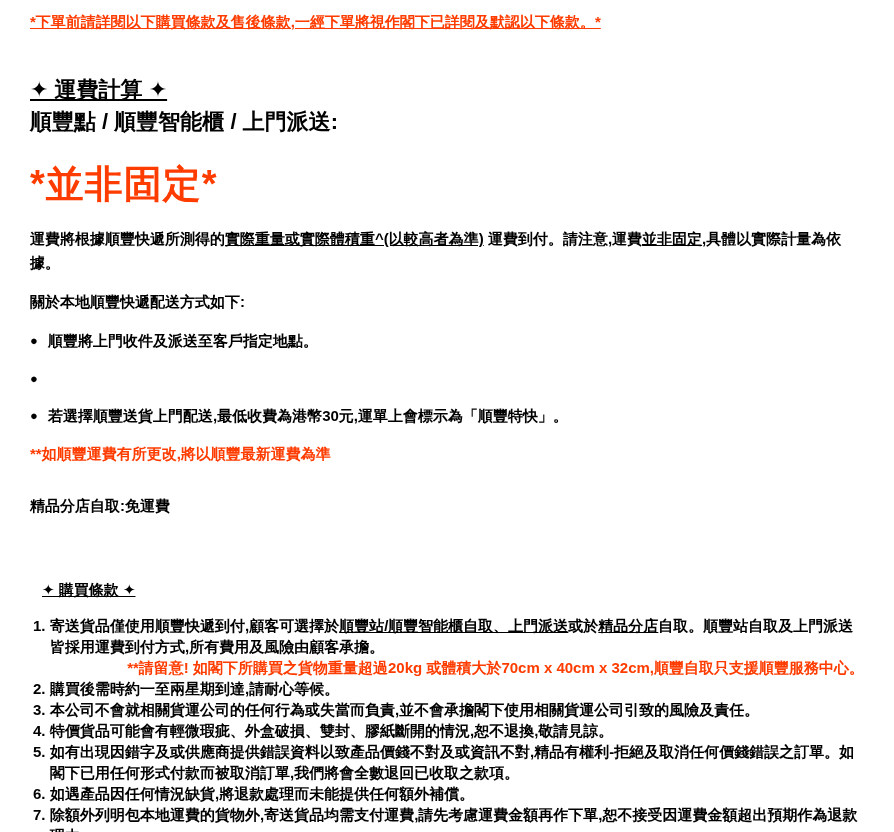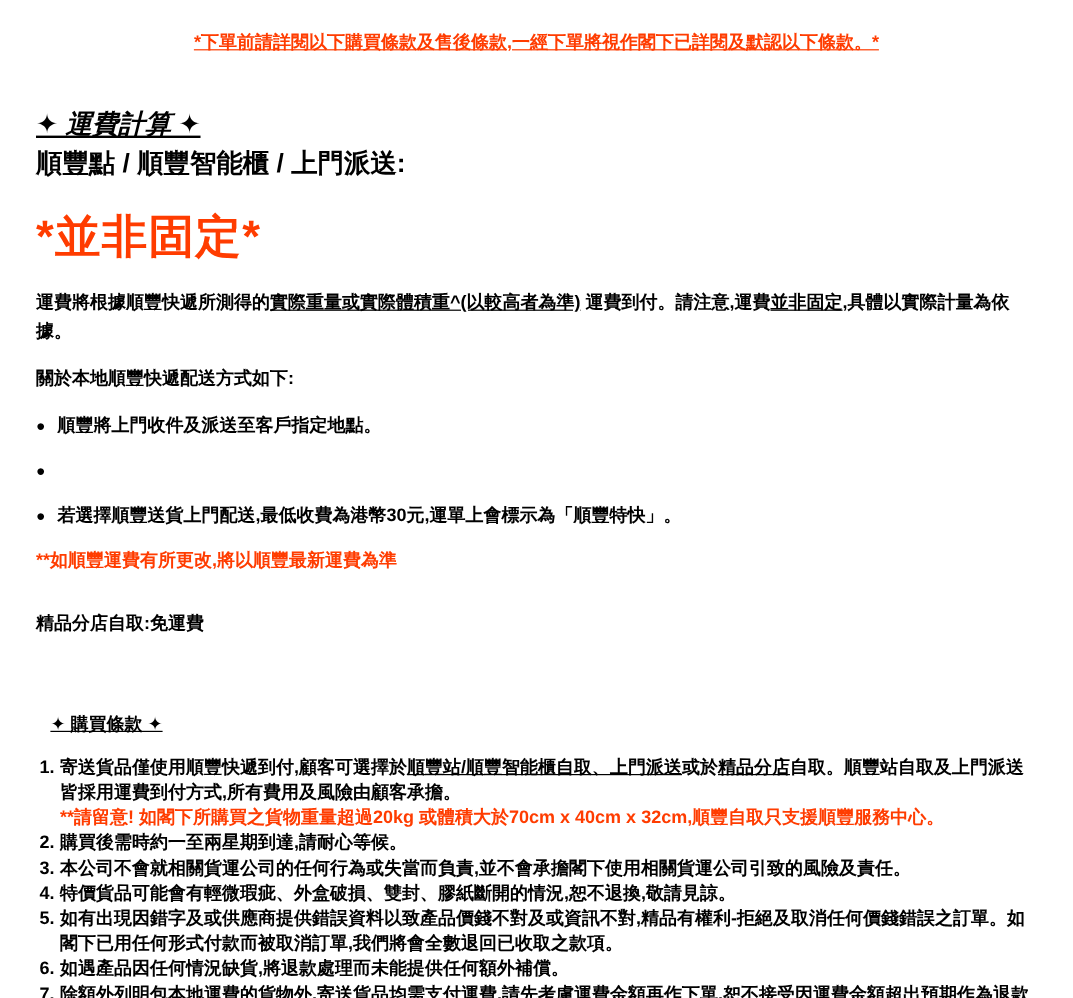--- a/index.html
+++ b/index.html
@@ -19,29 +19,27 @@
   .page {
     padding: 12px 30px 0 30px;
     box-sizing: border-box;
     width: 894px;
   }
   .notice-top {
     color: var(--accent);
     font-size: 15px;
     line-height: 1.3;
     text-decoration: underline;
-    margin: 14px;
-    text-align: center;
+    margin: 0;
   }
   .h-main {
     font-size: 22px;
     line-height: 1.25;
     text-decoration: underline;
     margin: 44px 0 0 0;
-    font-style: italic;
   }
   .h-sub {
     font-size: 22px;
     line-height: 1.25;
     margin: 5px 0 0 0;
   }
   .banner {
     color: var(--accent);
     font-size: 38px;
     line-height: 1.1;
@@ -97,21 +95,21 @@
     line-height: 21px;
   }
   ol.terms .num {
     flex: 0 0 17px;
     width: 17px;
   }
   ol.terms .li-body {
     flex: 1 1 auto;
   }
   .u { text-decoration: underline; }
-  .warn { color: var(--accent); }
+  .warn { color: var(--accent); text-align: right; }
 </style>
 </head>
 <body>
 
 <div class="page">
 
   <p class="notice-top">*下單前請詳閱以下購買條款及售後條款,一經下單將視作閣下已詳閱及默認以下條款。*</p>
 
   <div>
     <h2 class="h-main">✦ 運費計算 ✦</h2>

